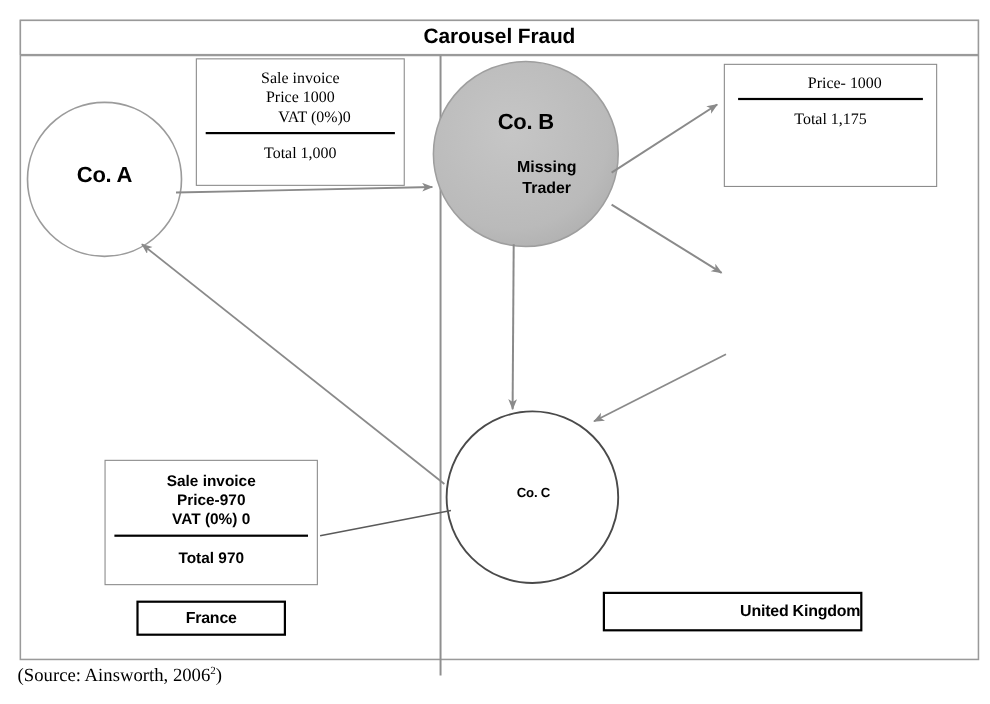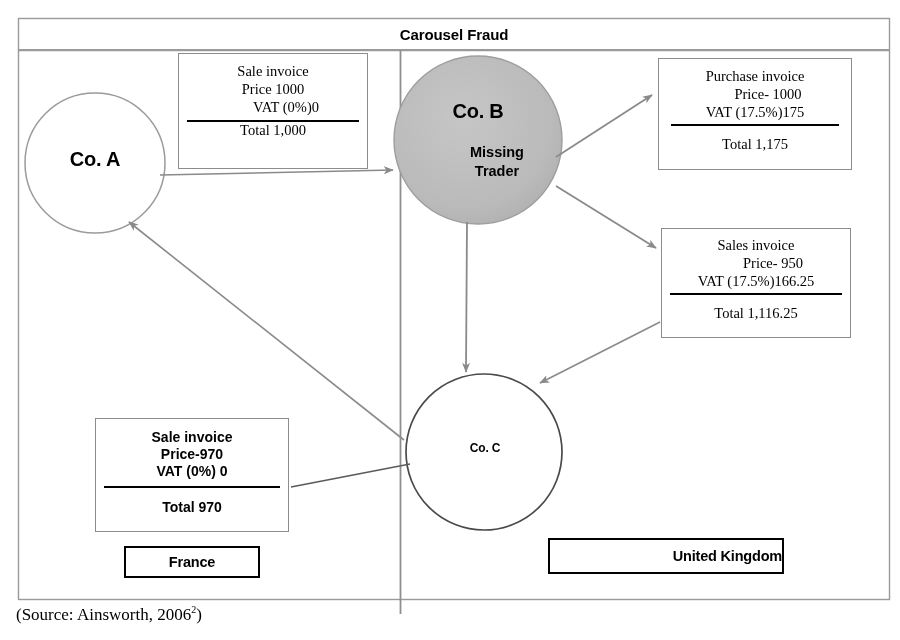--- a/index.html
+++ b/index.html
@@ -20,21 +20,21 @@
   
   .title-bar{
     position:absolute;left:18px;top:18px;width:872px;height:32px;
     border:1px solid #9a9a9a;
     box-sizing:border-box;
     display:flex;align-items:center;justify-content:center;
     background:transparent;
   }
   .title-text{
     font-family:"Liberation Sans", sans-serif;
-    font-weight:bold;font-size:15px;color:#000;
+    font-weight:bold;font-size:19px;color:#000;
     letter-spacing:-0.1px;
   }
 
   
   .invoice{
     position:absolute;
     border:1.6px solid #8c8c8c;
     background:#ffffff;
     box-sizing:border-box;
     text-align:center;
@@ -48,21 +48,21 @@
   .invoice .tot{display:block;line-height:1.23;white-space:nowrap;}
 
   
   .inv-serif{font-family:"Liberation Serif", serif;font-size:14.5px;}
   
   .inv-sans{font-family:"Liberation Sans", sans-serif;font-size:14px;font-weight:bold;}
 
   
   #inv-sale-a{left:178px;top:53px;width:190px;height:116px;padding-top:9px;}
   #inv-sale-a .rule{width:172px;margin-top:4px;}
-  #inv-sale-a .tot{}
+  #inv-sale-a .tot{margin-top:10px;}
 
   #inv-purchase{left:658px;top:58px;width:194px;height:112px;padding-top:9px;}
   #inv-purchase .rule{width:168px;margin-top:3px;}
   #inv-purchase .tot{margin-top:10px;}
 
   #inv-sales-b{left:661px;top:228px;width:190px;height:110px;padding-top:8px;}
   #inv-sales-b .rule{width:172px;margin-top:3px;}
   #inv-sales-b .tot{margin-top:10px;}
 
   #inv-sale-c{left:95px;top:418px;width:194px;height:114px;padding-top:10px;}
@@ -158,34 +158,25 @@
 
     <div class="invoice inv-serif" id="inv-sale-a">
       <span class="ln">Sale invoice</span>
       <span class="ln">Price 1000</span>
       <span class="ln ind-r">VAT (0%)0</span>
       <div class="rule"></div>
       <span class="tot">Total 1,000</span>
     </div>
 
     <div class="invoice inv-serif" id="inv-purchase">
-      <span class="ln">Purchase invoice</span>
       <span class="ln ind-r">Price- 1000</span>
-      <span class="ln">VAT (17.5%)175</span>
       <div class="rule"></div>
       <span class="tot">Total 1,175</span>
     </div>
 
-    <div class="invoice inv-serif" id="inv-sales-b">
-      <span class="ln">Sales invoice</span>
-      <span class="ln ind-r2">Price- 950</span>
-      <span class="ln">VAT (17.5%)166.25</span>
-      <div class="rule"></div>
-      <span class="tot">Total 1,116.25</span>
-    </div>
 
     <div class="invoice inv-sans" id="inv-sale-c">
       <span class="ln">Sale invoice</span>
       <span class="ln">Price-970</span>
       <span class="ln">VAT (0%)   0</span>
       <div class="rule"></div>
       <span class="tot">Total 970</span>
     </div>
 
     <div class="node-label" id="lbl-co-a">Co. A</div>

